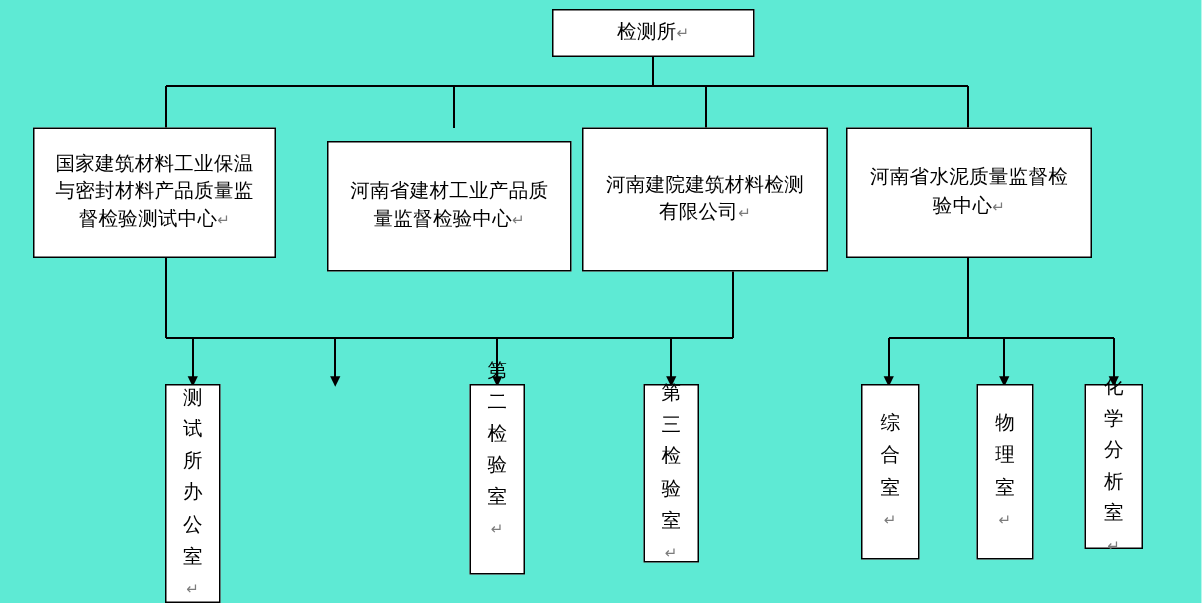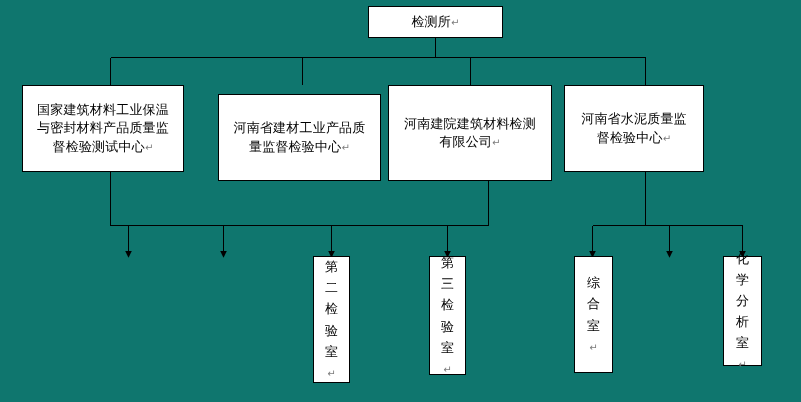--- a/index.html
+++ b/index.html
@@ -7,21 +7,21 @@
     padding: 0;
     background: #ffffff;
   }
   body {
     font-family: "DejaVu Sans", "Liberation Sans", sans-serif;
   }
   #chart-root {
     position: relative;
     width: 801px;
     height: 402px;
-    background: #0f766e;
+    background: #5eead4;
     overflow: hidden;
   }
   #chart-svg {
     position: absolute;
     left: 0;
     top: 0;
     width: 801px;
     height: 402px;
   }
   .node {
@@ -119,36 +119,42 @@
   </div>
 
   <div class="node" style="left:218px; top:94px; width:163px; height:87px; padding:6px 10px;">
     <span class="node-text"><span>河南省建材工业产品质量监督检验中心</span><span class="pilcrow">↵</span></span>
   </div>
 
   <div class="node" style="left:388px; top:85px; width:164px; height:96px; padding:6px 10px;">
     <span class="node-text"><span>河南建院建筑材料检测有限公司</span><span class="pilcrow">↵</span></span>
   </div>
 
-  <div class="node" style="left:564px; top:85px; width:140px; height:87px; padding:6px 10px;">
+  <div class="node" style="left:564px; top:85px; width:164px; height:87px; padding:6px 10px;">
     <span class="node-text"><span>河南省水泥质量监督检验中心</span><span class="pilcrow">↵</span></span>
   </div>
 
+  <div class="node vertical" style="left:110px; top:256px; width:37px; height:146px; padding:7px 2px;">
+    <span class="node-text"><span>测试所办公室</span><span class="pilcrow">↵</span></span>
+  </div>
 
 
-  <div class="node vertical" style="left:313px; top:256px; width:37px; height:127px; padding:19px 2px;">
+  <div class="node vertical" style="left:313px; top:256px; width:37px; height:127px; padding:19px 2px;align-items:flex-end;">
     <span class="node-text"><span>第二检验室</span><span class="pilcrow">↵</span></span>
   </div>
 
   <div class="node vertical" style="left:429px; top:256px; width:37px; height:119px; padding:7px 2px;">
     <span class="node-text"><span>第三检验室</span><span class="pilcrow">↵</span></span>
   </div>
 
   <div class="node vertical" style="left:574px; top:256px; width:39px; height:117px; padding:7px 2px;justify-content:center;">
     <span class="node-text"><span>综合室</span><span class="pilcrow">↵</span></span>
   </div>
 
+  <div class="node vertical" style="left:651px; top:256px; width:38px; height:117px; padding:7px 2px;">
+    <span class="node-text"><span>物理室</span><span class="pilcrow">↵</span></span>
+  </div>
 
   <div class="node vertical" style="left:723px; top:256px; width:39px; height:110px; padding:7px 2px;">
     <span class="node-text"><span>化学分析室</span><span class="pilcrow">↵</span></span>
   </div>
 
 </div>
 
 </body></html>

